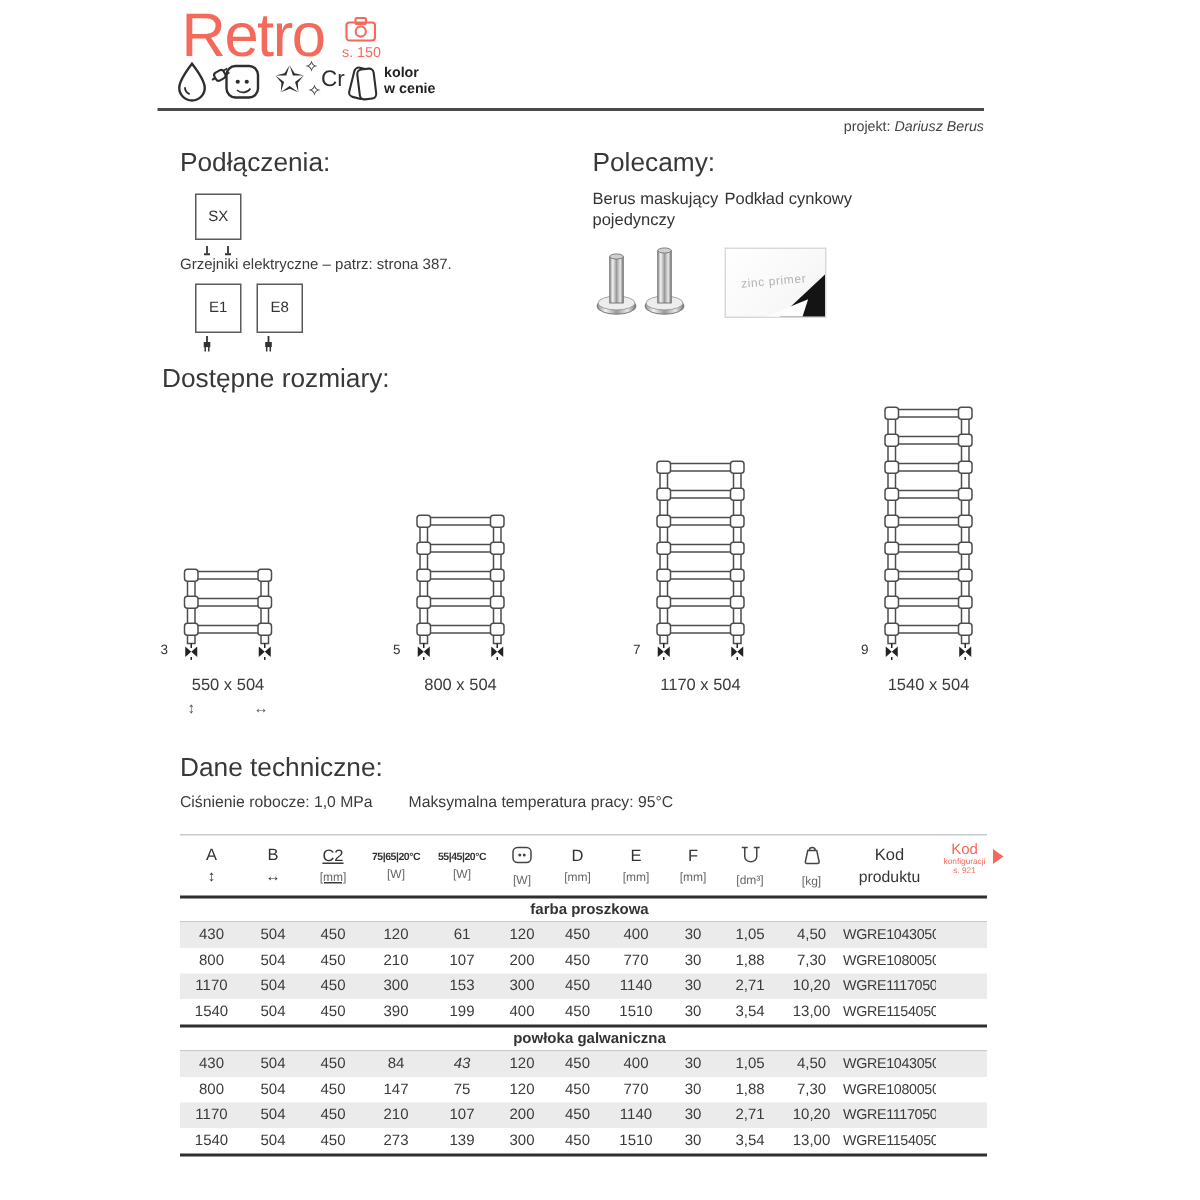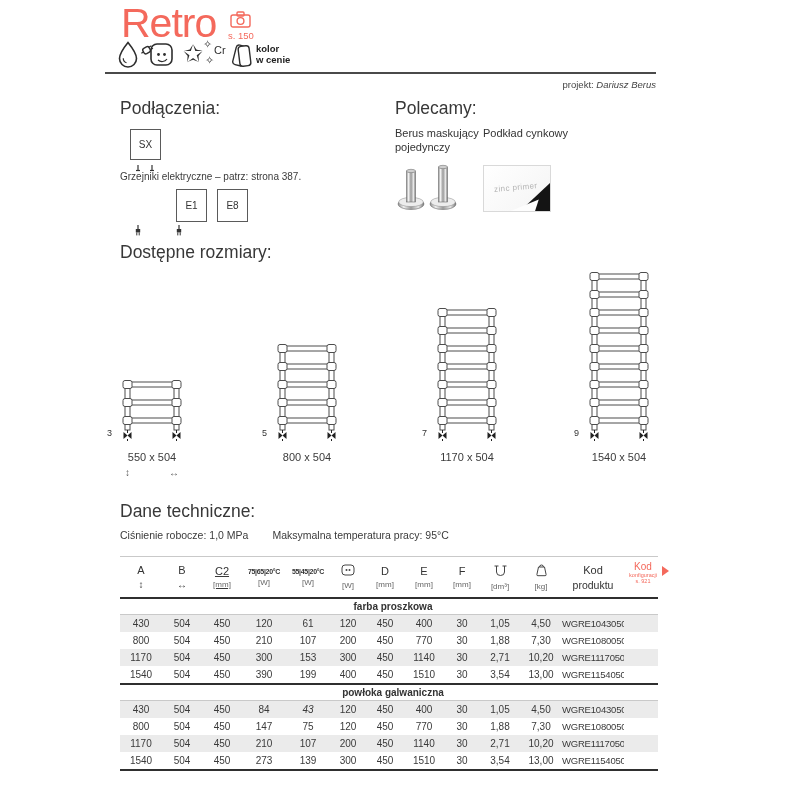--- a/index.html
+++ b/index.html
@@ -10,35 +10,35 @@
   
   .brand-title{position:absolute;left:121px;top:0px;font-size:41px;line-height:46px;
     color:#f4695c;font-weight:400;letter-spacing:-1px;}
   .camera{position:absolute;left:230px;top:11px;}
   .pageref{position:absolute;left:228px;top:30px;font-size:9.5px;color:#f4695c;}
   .feat{position:absolute;top:41px;}
   .star-wrap{position:absolute;left:183px;top:40px;width:46px;height:30px;}
   .star-big{position:absolute;left:0;top:2px;font-size:24px;color:#2e2e2e;line-height:24px;}
   .star-s1{position:absolute;left:20px;top:-2px;font-size:11px;color:#2e2e2e;}
   .star-s2{position:absolute;left:22px;top:14px;font-size:11px;color:#2e2e2e;}
-  .cr{position:absolute;left:31px;top:4px;font-size:11px;color:#2e2e2e;}
+  .cr{position:absolute;left:31px;top:4px;font-size:15px;color:#2e2e2e;}
   .color-lbl{position:absolute;left:256px;top:44px;font-size:9.5px;font-weight:700;
     line-height:10.5px;color:#222;}
   .hrule{position:absolute;left:105px;top:72px;width:551px;height:2px;background:#4a4a4a;}
   .designer{position:absolute;top:79px;left:105px;width:551px;text-align:right;
     font-size:9.5px;color:#444;}
   .designer i{font-style:italic;}
 
   
   .h2{position:absolute;font-size:17.5px;color:#383838;font-weight:400;}
 
   
   .conn-box{position:absolute;width:29px;height:29px;border:1.2px solid #5a5a5a;
     display:flex;align-items:center;justify-content:center;font-size:10px;color:#333;background:#fff;}
-  .conn-box.tall{height:31px;margin-left:46px;}
+  .conn-box.tall{height:31px;}
   .note{position:absolute;font-size:10px;color:#3b3b3b;}
 
   
   .rec-lbl{position:absolute;font-size:11px;line-height:13.5px;color:#333;}
   .zinc{position:absolute;left:483px;top:165px;width:66px;height:45px;border:1px solid #d9d9d9;
     background:linear-gradient(135deg,#ffffff,#f4f4f4);overflow:hidden;}
   .zinc span{position:absolute;left:10px;top:17px;font-size:8px;color:#b3b3b3;
     transform:rotate(-5deg);letter-spacing:.4px;}
   .curl-b{position:absolute;right:-1px;bottom:-1px;width:0;height:0;
     border-left:32px solid transparent;border-bottom:30px solid #141414;}
@@ -208,21 +208,21 @@
       </g>
     </svg>
   </span>
 
   <div class="zinc">
     <span>zinc primer</span>
     <div class="curl-b"></div>
     <div class="curl-w"></div>
   </div>
 
-  <div class="h2" style="left:120px;top:242px;text-align:center;">Dostępne rozmiary:</div>
+  <div class="h2" style="left:108px;top:242px;text-align:center;">Dostępne rozmiary:</div>
   <div class="sizes-area" id="sizes-area">
       <div class="rad" style="left: 117px;"><svg width="70" height="64" viewBox="0 0 70 64">
           <rect x="8" y="4" width="5" height="48" fill="#fff" stroke="#4d4d4d"></rect>
           <rect x="57" y="4" width="5" height="48" fill="#fff" stroke="#4d4d4d"></rect>
           <rect x="13" y="4" width="44" height="5" fill="#fff" stroke="#4d4d4d"></rect>
           <rect x="6" y="2.5" width="9" height="8" rx="2" fill="#fff" stroke="#4d4d4d"></rect>
           <rect x="55" y="2.5" width="9" height="8" rx="2" fill="#fff" stroke="#4d4d4d"></rect>
           <rect x="13" y="22" width="44" height="5" fill="#fff" stroke="#4d4d4d"></rect>
           <rect x="6" y="20.5" width="9" height="8" rx="2" fill="#fff" stroke="#4d4d4d"></rect>
           <rect x="55" y="20.5" width="9" height="8" rx="2" fill="#fff" stroke="#4d4d4d"></rect>

